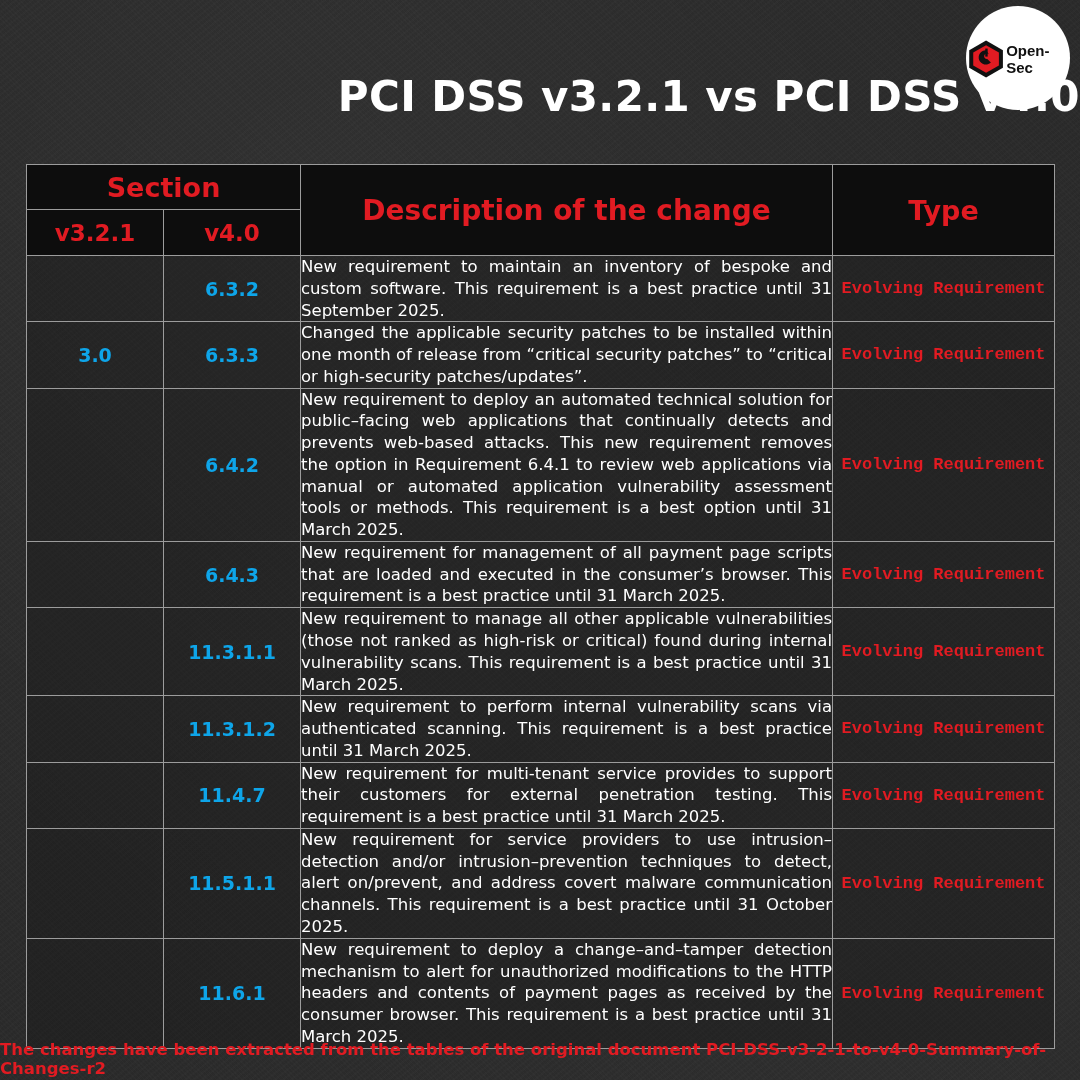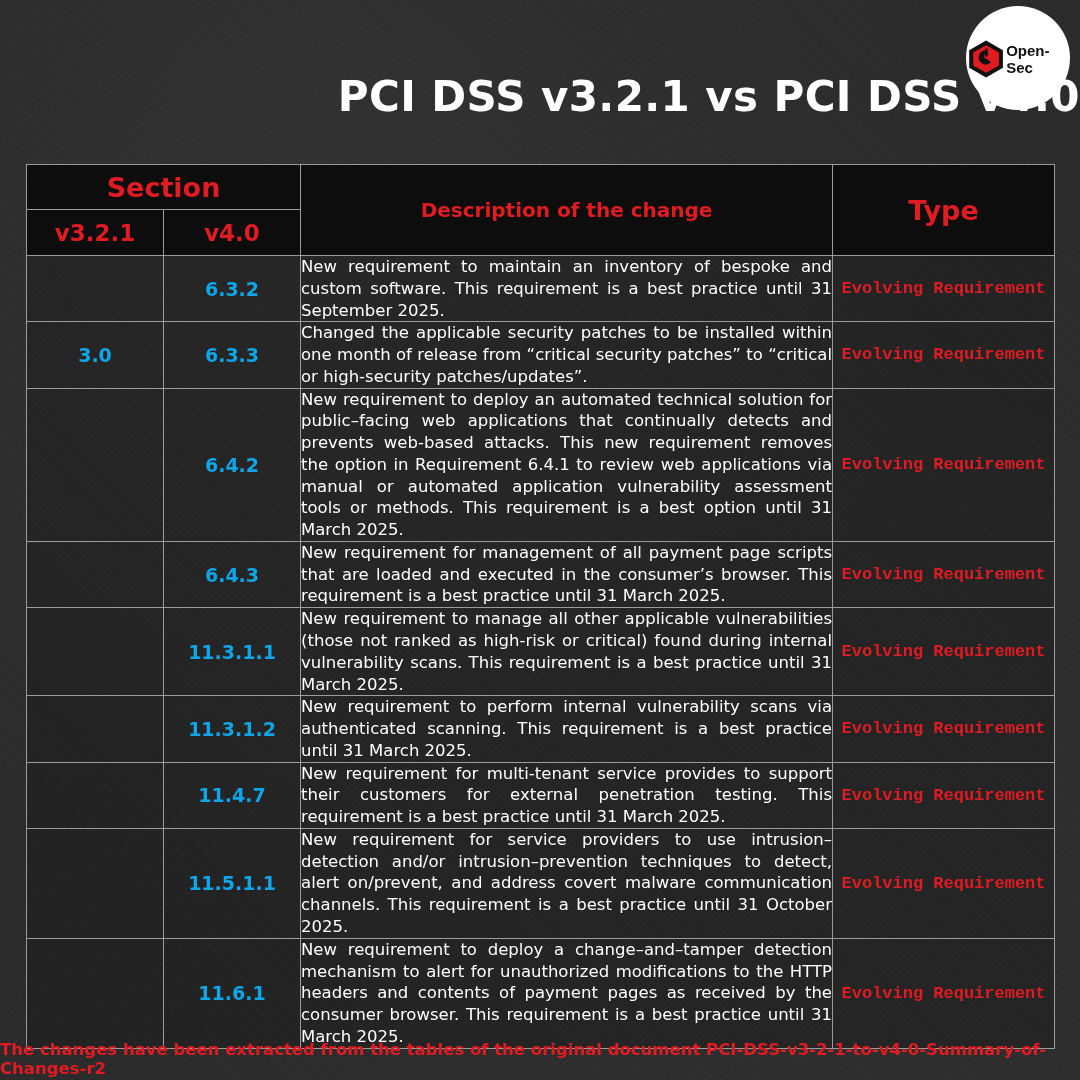--- a/index.html
+++ b/index.html
@@ -95,21 +95,21 @@
   }
   .hdr-section {
     font-size: 27px;
     height: 44px;
   }
   .hdr-sub {
     font-size: 23px;
     height: 45px;
   }
   .hdr-desc {
-    font-size: 20px;
+    font-size: 28px;
     height: 89px;
   }
   .hdr-type {
     font-size: 27px;
     height: 89px;
   }
 
   td.sec {
     width: 137px;
     text-align: center;

